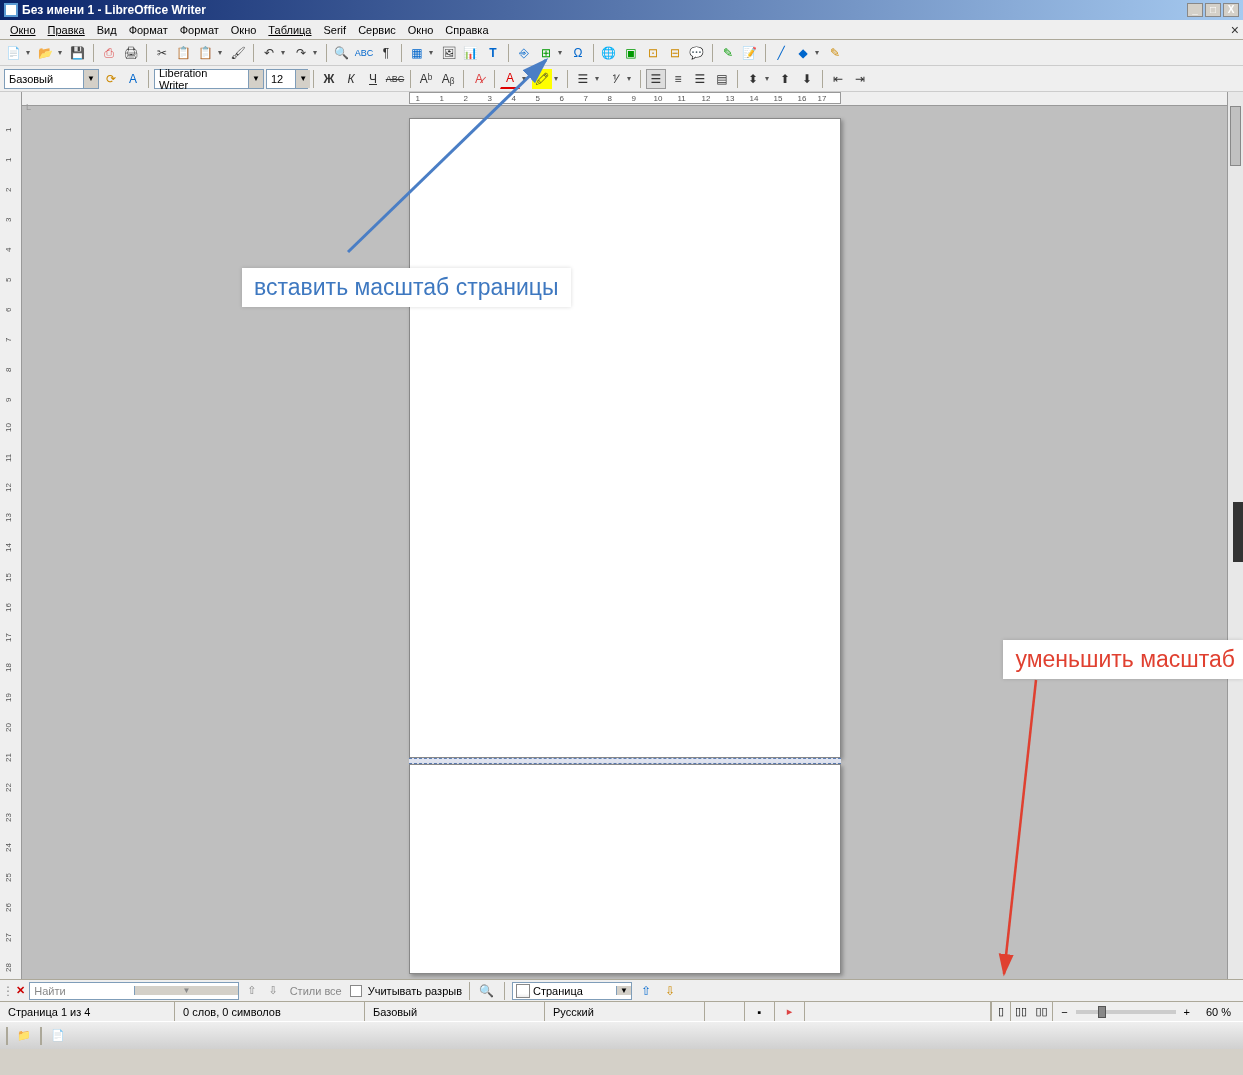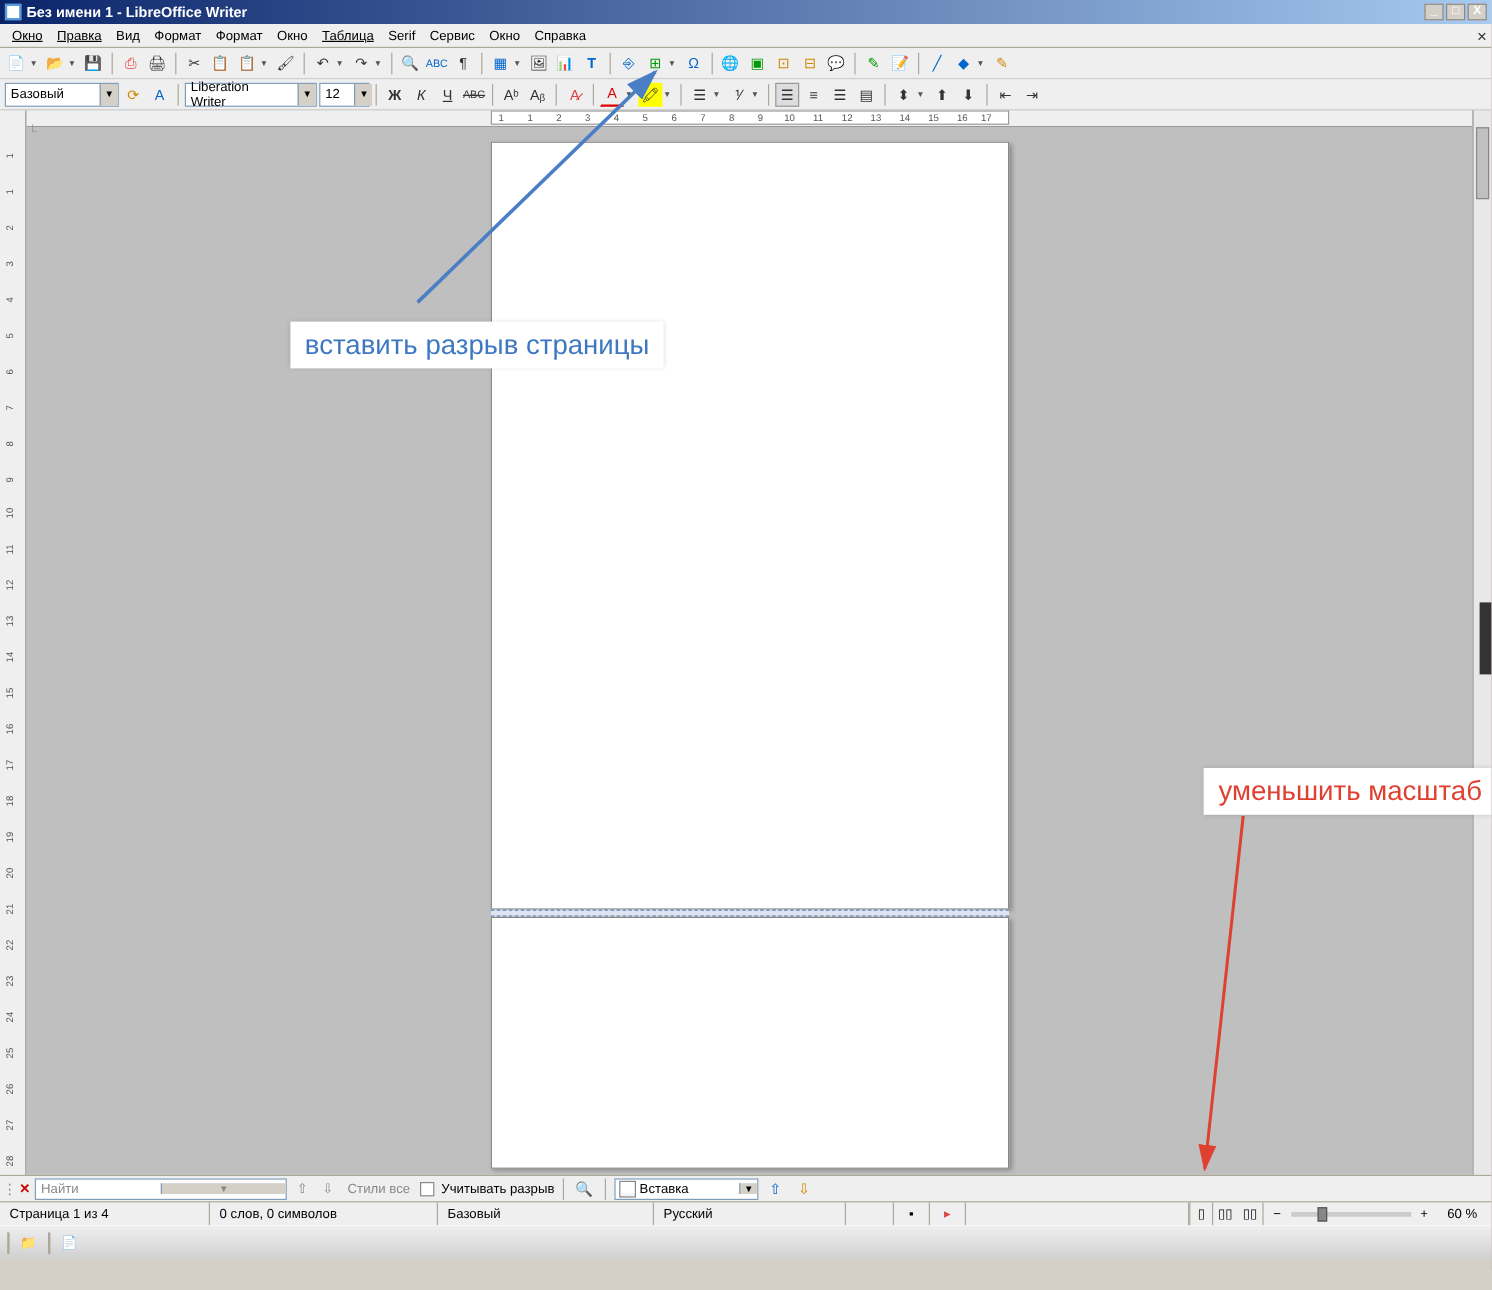--- a/index.html
+++ b/index.html
@@ -486,21 +486,21 @@
   <span class="btn">⇧</span>
   <span class="btn">⇩</span>
   <span class="btn">Стили все</span>
   <span class="chk"></span>
   <span>Учитывать разрыв</span>
   <span class="tb-sep"></span>
   <span class="tb-btn">🔍</span>
   <span class="tb-sep"></span>
   <div class="nav-combo">
     <span class="pgicon"></span>
-    <span>Вставка</span>
+    <span>Страница</span>
     <span style="flex:1"></span>
     <span class="arrow" style="width:15px;background:#d4d0c8;border-left:1px solid #7f9db9;text-align:center;font-size:8px">▼</span>
   </div>
   <span class="tb-btn" style="color:#06c">⇧</span>
   <span class="tb-btn" style="color:#c80">⇩</span>
 </div>
 
 <div class="statusbar">
   <div class="cell" style="width:175px">Страница 1 из 4</div>
   <div class="cell" style="width:190px">0 слов, 0 символов</div>
@@ -533,21 +533,21 @@
 </div>
 
 <svg class="annotation-arrow-blue" style="top:52px;left:338px" width="220" height="220">
   <defs>
     <marker id="ab" markerWidth="10" markerHeight="10" refX="8" refY="3" orient="auto">
       <path d="M0,0 L0,6 L9,3 z" fill="#4a7ec5"></path>
     </marker>
   </defs>
   <line x1="10" y1="200" x2="208" y2="8" stroke="#4a7ec5" stroke-width="3" marker-end="url(#ab)"></line>
 </svg>
-<div class="callout-blue">вставить разрыв страницы</div>
+<div class="callout-blue">вставить масштаб страницы</div>
 
 <svg class="annotation-arrow-red" style="top:674px;left:980px" width="70" height="310">
   <defs>
     <marker id="ar" markerWidth="10" markerHeight="10" refX="8" refY="3" orient="auto">
       <path d="M0,0 L0,6 L9,3 z" fill="#e04030"></path>
     </marker>
   </defs>
   <line x1="56" y1="6" x2="24" y2="300" stroke="#e04030" stroke-width="2.5" marker-end="url(#ar)"></line>
 </svg>
 <div class="callout-red">уменьшить масштаб</div>

